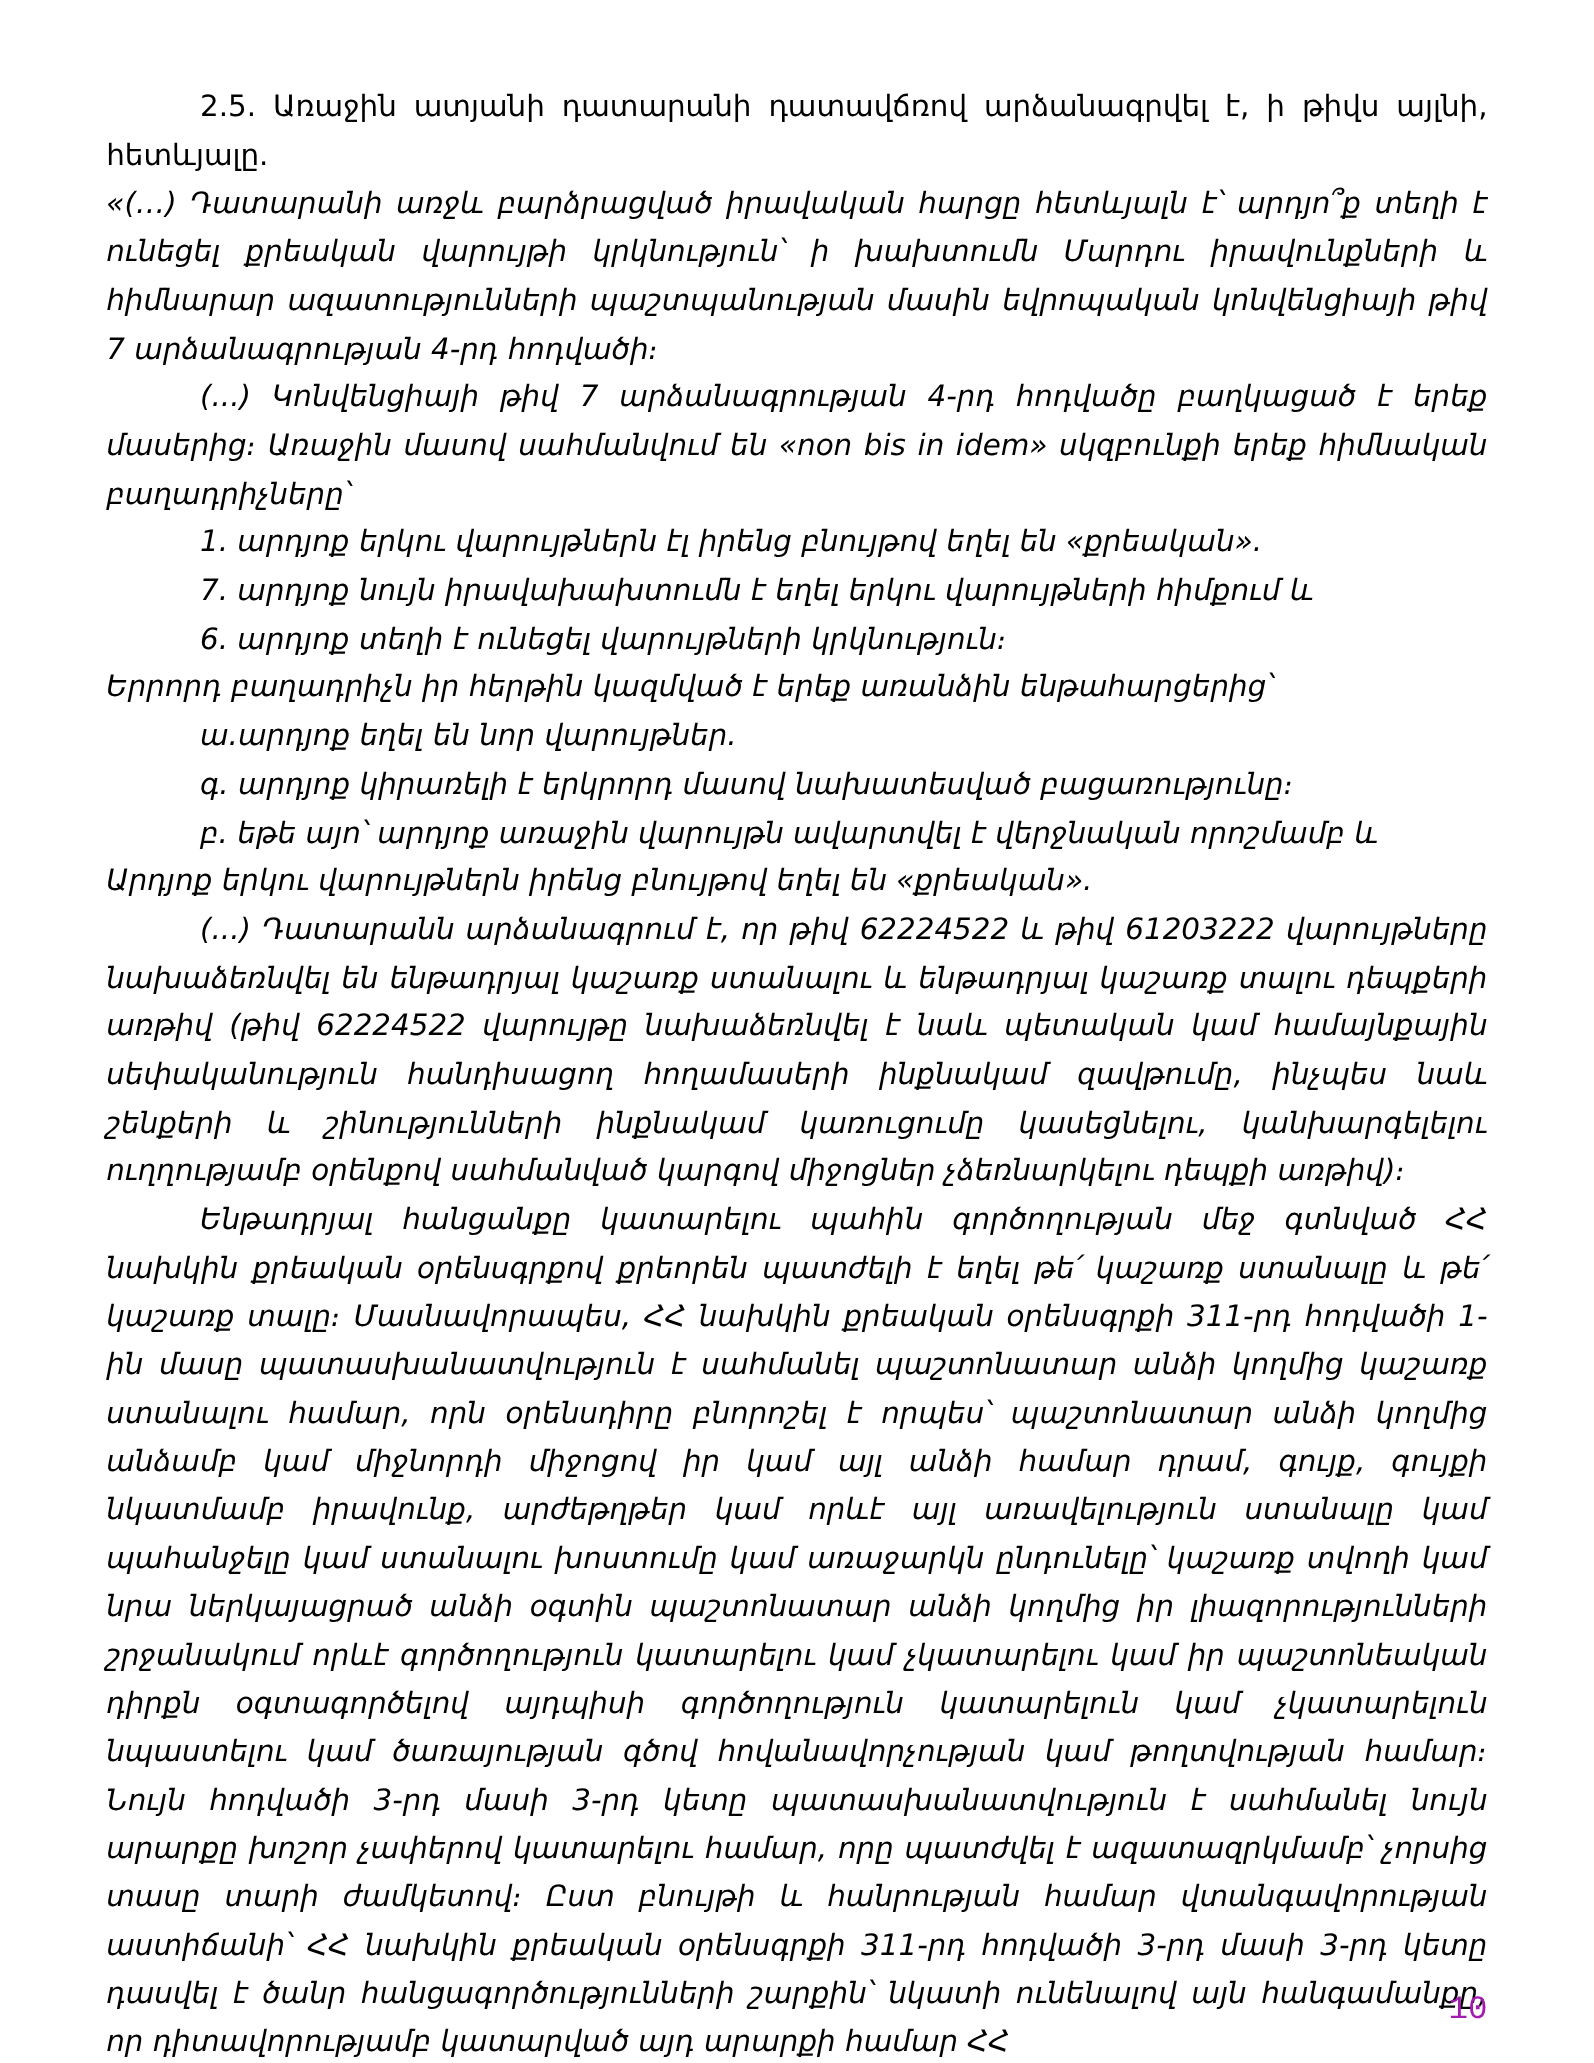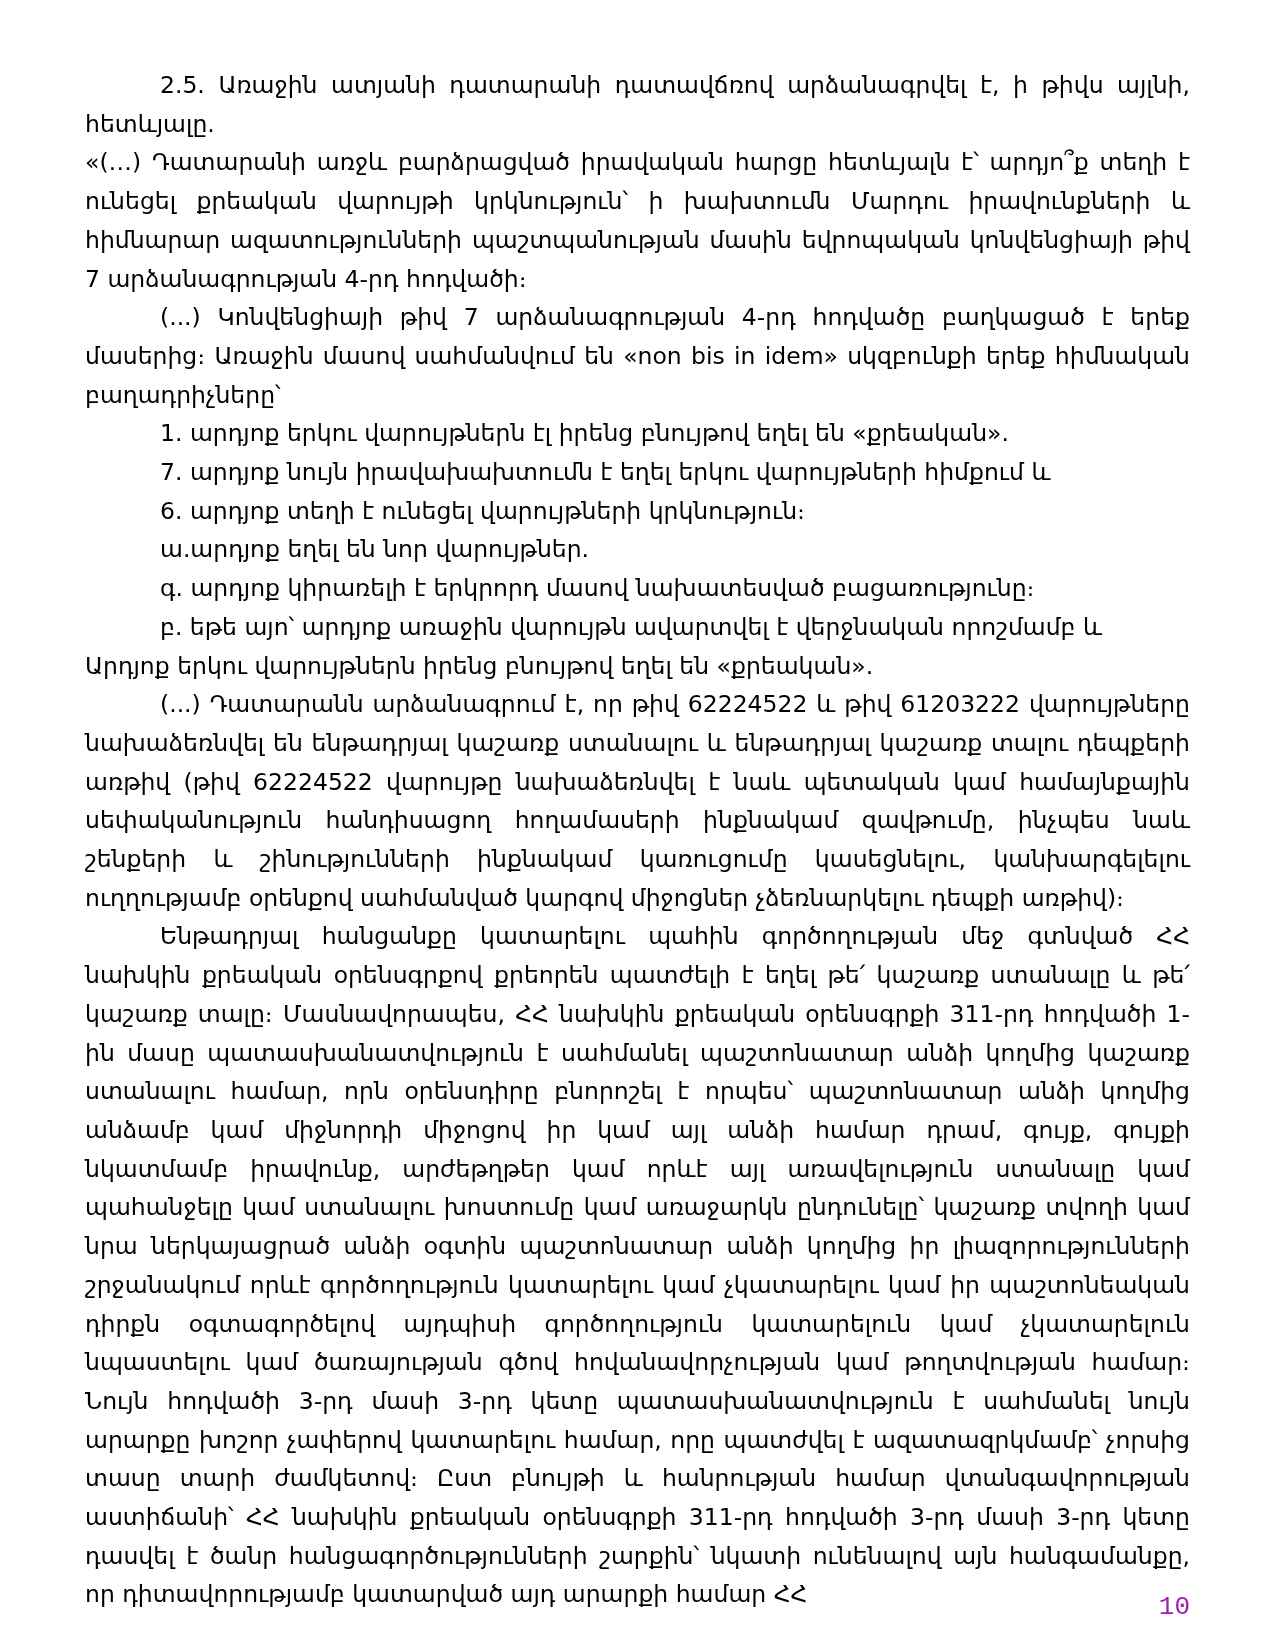--- a/index.html
+++ b/index.html
@@ -22,20 +22,21 @@
     width: 1105px;
     font-family: "DejaVu Sans", sans-serif;
     font-size: 23.5px;
     line-height: 38.7px;
     text-align: justify;
     color: #000000;
   }
   .content p {
     margin: 0;
     padding: 0;
+    font-style: italic;
   }
   .content p.indent {
     text-indent: 75px;
   }
   .content p.upright {
     font-style: normal;
     text-align-last: justify;
   }
   .page-number {
     position: absolute;
@@ -52,20 +53,21 @@
 <body>
 
 <div class="page">
   <div class="content">
     <p class="upright indent">2.5. Առաջին ատյանի դատարանի դատավճռով արձանագրվել է, ի թիվս այլնի, հետևյալը.</p>
     <p>«(…) Դատարանի առջև բարձրացված իրավական հարցը հետևյալն է՝ արդյո՞ք տեղի է ունեցել քրեական վարույթի կրկնություն՝ ի խախտումն Մարդու իրավունքների և հիմնարար ազատությունների պաշտպանության մասին եվրոպական կոնվենցիայի թիվ 7 արձանագրության 4-րդ հոդվածի։</p>
     <p class="indent">(...) Կոնվենցիայի թիվ 7 արձանագրության 4-րդ հոդվածը բաղկացած է երեք մասերից։ Առաջին մասով սահմանվում են «non bis in idem» սկզբունքի երեք հիմնական բաղադրիչները՝</p>
     <p class="indent">1. արդյոք երկու վարույթներն էլ իրենց բնույթով եղել են «քրեական».</p>
     <p class="indent">7. արդյոք նույն իրավախախտումն է եղել երկու վարույթների հիմքում և</p>
     <p class="indent">6. արդյոք տեղի է ունեցել վարույթների կրկնություն։</p>
+    <p>Երրորդ բաղադրիչն իր հերթին կազմված է երեք առանձին ենթահարցերից՝</p>
     <p class="indent">ա.արդյոք եղել են նոր վարույթներ.</p>
     <p class="indent">գ. արդյոք կիրառելի է երկրորդ մասով նախատեսված բացառությունը։</p>
     <p class="indent">բ. եթե այո՝ արդյոք առաջին վարույթն ավարտվել է վերջնական որոշմամբ և</p>
     <p>Արդյոք երկու վարույթներն իրենց բնույթով եղել են «քրեական».</p>
     <p class="indent">(...) Դատարանն արձանագրում է, որ թիվ 62224522 և թիվ 61203222 վարույթները նախաձեռնվել են ենթադրյալ կաշառք ստանալու և ենթադրյալ կաշառք տալու դեպքերի առթիվ (թիվ 62224522 վարույթը նախաձեռնվել է նաև պետական կամ համայնքային սեփականություն հանդիսացող հողամասերի ինքնակամ զավթումը, ինչպես նաև շենքերի և շինությունների ինքնակամ կառուցումը կասեցնելու, կանխարգելելու ուղղությամբ օրենքով սահմանված կարգով միջոցներ չձեռնարկելու դեպքի առթիվ)։</p>
     <p class="indent">Ենթադրյալ հանցանքը կատարելու պահին գործողության մեջ գտնված ՀՀ նախկին քրեական օրենսգրքով քրեորեն պատժելի է եղել թե՛ կաշառք ստանալը և թե՛ կաշառք տալը։ Մասնավորապես, ՀՀ նախկին քրեական օրենսգրքի 311-րդ հոդվածի 1-ին մասը պատասխանատվություն է սահմանել պաշտոնատար անձի կողմից կաշառք ստանալու համար, որն օրենսդիրը բնորոշել է որպես՝ պաշտոնատար անձի կողմից անձամբ կամ միջնորդի միջոցով իր կամ այլ անձի համար դրամ, գույք, գույքի նկատմամբ իրավունք, արժեթղթեր կամ որևէ այլ առավելություն ստանալը կամ պահանջելը կամ ստանալու խոստումը կամ առաջարկն ընդունելը՝ կաշառք տվողի կամ նրա ներկայացրած անձի օգտին պաշտոնատար անձի կողմից իր լիազորությունների շրջանակում որևէ գործողություն կատարելու կամ չկատարելու կամ իր պաշտոնեական դիրքն օգտագործելով այդպիսի գործողություն կատարելուն կամ չկատարելուն նպաստելու կամ ծառայության գծով հովանավորչության կամ թողտվության համար։ Նույն հոդվածի 3-րդ մասի 3-րդ կետը պատասխանատվություն է սահմանել նույն արարքը խոշոր չափերով կատարելու համար, որը պատժվել է ազատազրկմամբ՝ չորսից տասը տարի ժամկետով։ Ըստ բնույթի և հանրության համար վտանգավորության աստիճանի՝ ՀՀ նախկին քրեական օրենսգրքի 311-րդ հոդվածի 3-րդ մասի 3-րդ կետը դասվել է ծանր հանցագործությունների շարքին՝ նկատի ունենալով այն հանգամանքը, որ դիտավորությամբ կատարված այդ արարքի համար ՀՀ</p>
   </div>
   <div class="page-number">10</div>
 </div>
 

